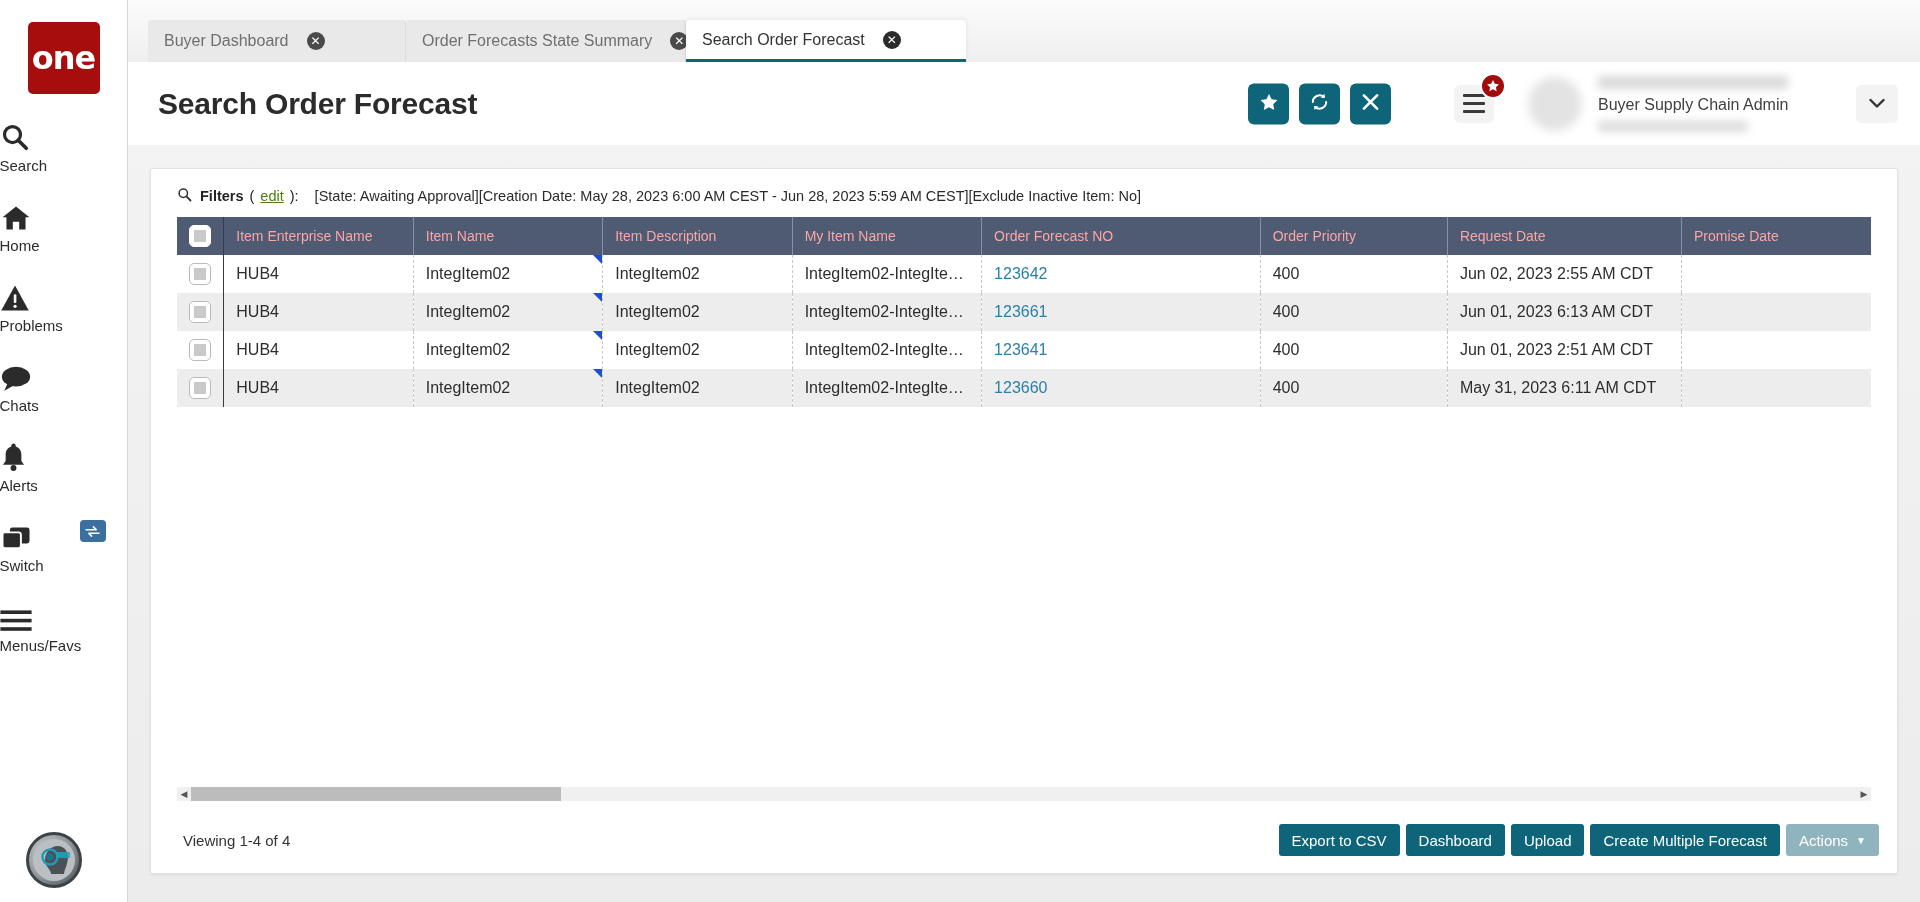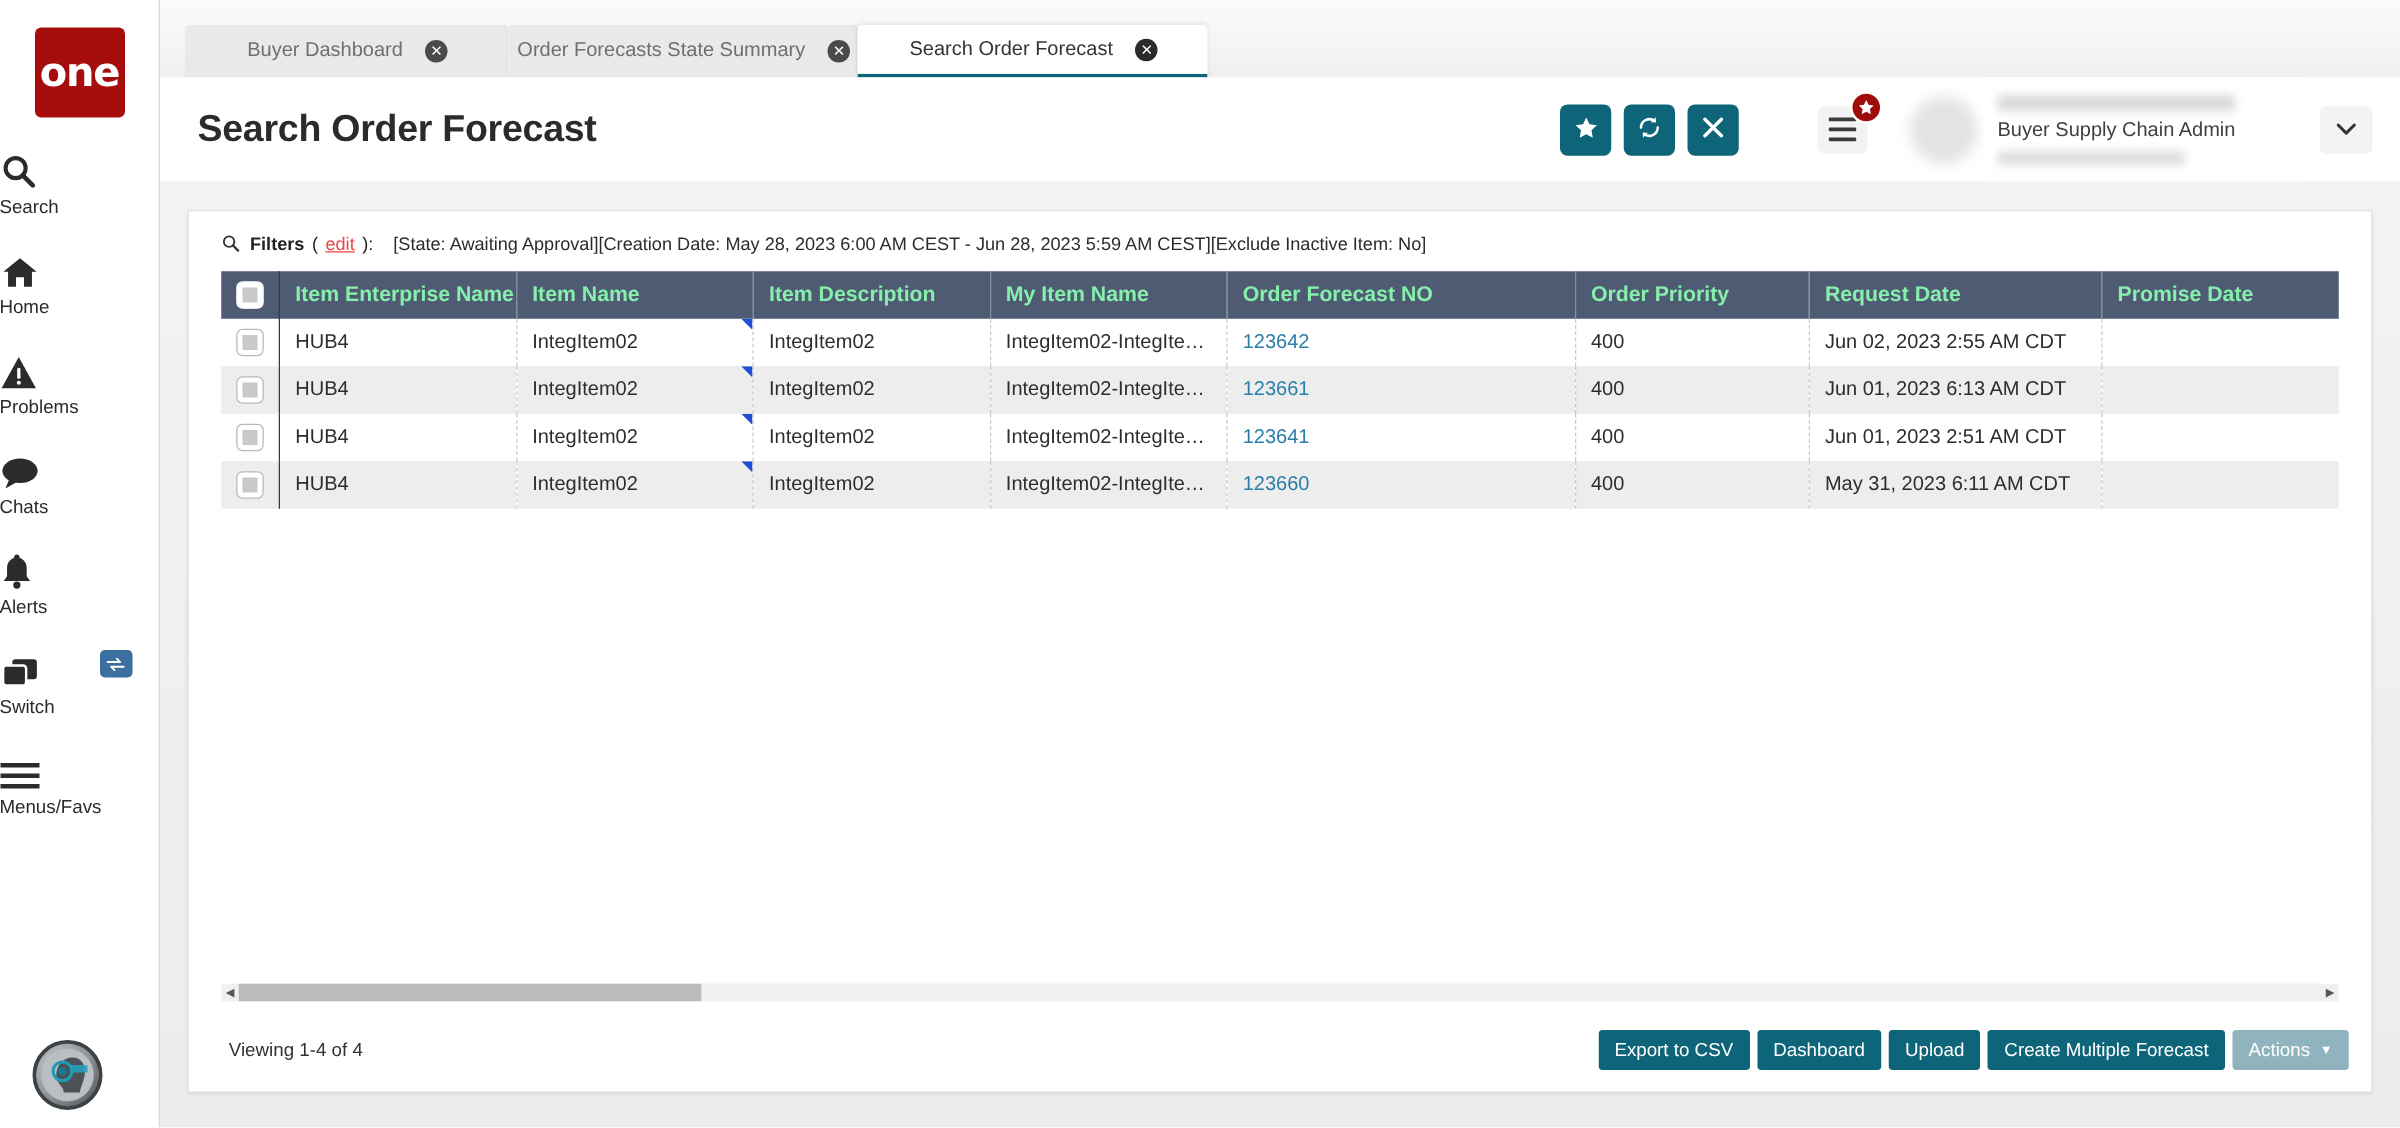--- a/index.html
+++ b/index.html
@@ -59,21 +59,21 @@
   }
 
   
   .tabbar {
     height: 62px; padding: 14px 0 0 20px;
     display: flex; align-items: flex-end; gap: 0;
     background: linear-gradient(180deg,#fbfbfb 0%, #efefef 100%);
   }
   .tab {
     height: 42px; min-width: 150px;
-    display: flex; align-items: center; justify-content: center;
+    display: flex; align-items: center; justify-content: flex-start;
     padding: 0 14px 0 16px; gap: 18px;
     background: #e9e9e9; color: #6f6f6f; font-size: 16px;
     border-top-left-radius: 4px; border-top-right-radius: 4px;
     cursor: pointer; white-space: nowrap;
     box-shadow: inset -1px 0 0 #dcdcdc;
   }
   .tab.active {
     background: #ffffff; color: #333333;
     border-bottom: 3px solid #0e6579;
     box-shadow: 0 -1px 4px rgba(0,0,0,.08);
@@ -151,29 +151,29 @@
     position: absolute; left: 22px; right: 22px; top: 168px; bottom: 28px;
     background: #ffffff; border: 1px solid #e2e2e2; border-radius: 2px;
     box-shadow: 0 1px 3px rgba(0,0,0,.07);
   }
   .filters {
     display: flex; align-items: center; gap: 6px;
     padding: 18px 0 12px 26px; font-size: 14.5px; color: #222;
   }
   .filters .fi { margin-right: 2px; color:#333; font-size: 14px; }
   .filters b { font-weight: 700; }
-  .filters a { color: #ef4444; text-decoration: underline; }
+  .filters a { color: #4d7c0f; text-decoration: underline; }
   .filters .fvals { color: #2b2b2b; margin-left: 10px; }
 
   
   .tablewrap { padding: 0 26px; }
   table { width: 100%; border-collapse: collapse; table-layout: fixed; }
   thead th {
-    background: #4e5b73; color: #86efac;
-    font-size: 17px; font-weight: 700; text-align: left;
+    background: #4e5b73; color: #fca5a5;
+    font-size: 14px; font-weight: 400; text-align: left;
     height: 38px; padding: 0 12px;
     border-right: 1px solid #8691a5; white-space: nowrap;
   }
   thead th:last-child { border-right: none; }
   thead th.cbcol { width: 42px; padding: 0; text-align: center; border-right: 1px solid #2f3b50; }
   tbody td {
     height: 38px; padding: 0 12px; font-size: 16px; color: #2d2d2d;
     border-right: 1px dashed #c9c9c9; position: relative;
     overflow: hidden; text-overflow: ellipsis; white-space: nowrap;
   }

